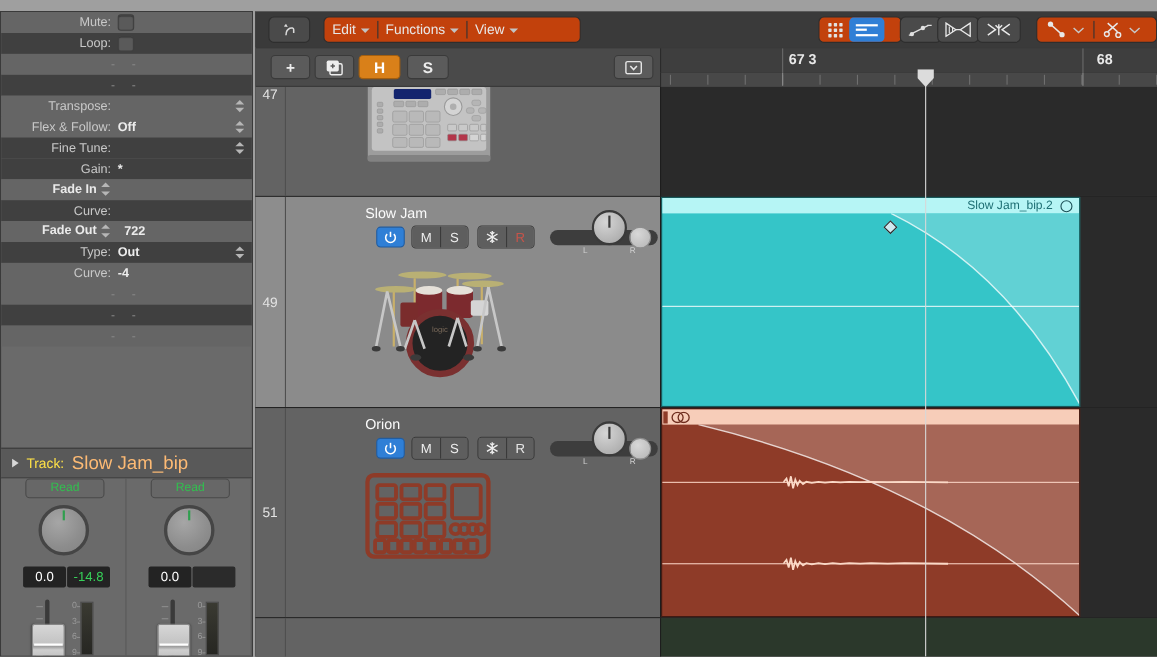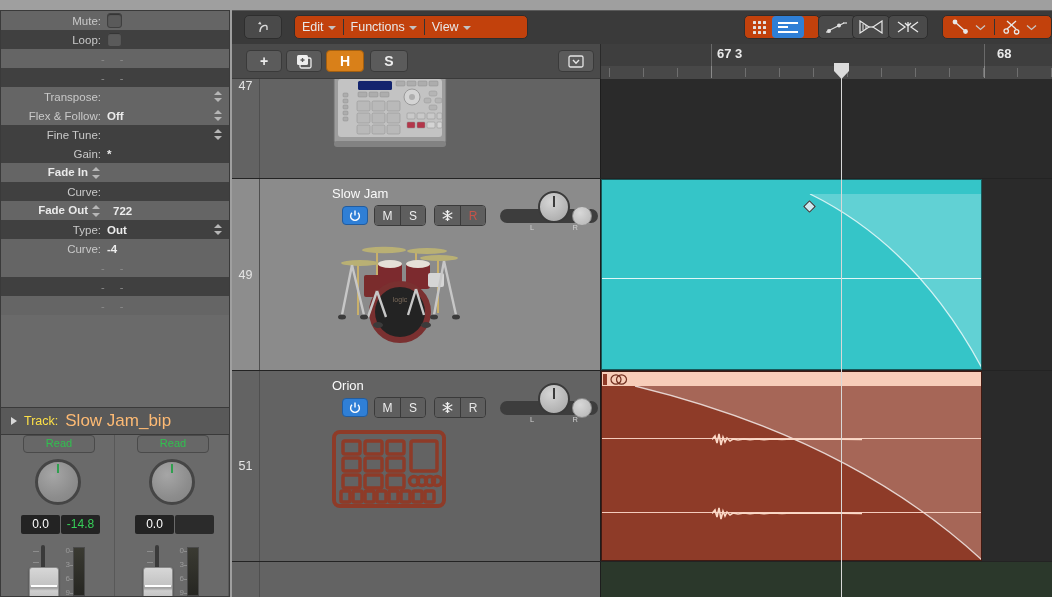--- a/index.html
+++ b/index.html
@@ -619,20 +619,24 @@
                   <ellipse cx="34" cy="78" rx="4" ry="2.5"></ellipse>
                   <ellipse cx="104" cy="78" rx="4" ry="2.5"></ellipse>
                   <ellipse cx="126" cy="78" rx="4" ry="2.5"></ellipse>
                   <ellipse cx="48" cy="86" rx="5" ry="3"></ellipse>
                   <ellipse cx="96" cy="86" rx="5" ry="3"></ellipse>
                 </g>
               </svg></div>
           </div>
           <div class="lane" style="background: rgb(42, 42, 42);">
             <div class="region" style="background: rgb(53, 197, 200); left: 0px; width: 381px;">
+              <div class="rgtitle" style="background: rgb(182, 245, 245);">
+                <span style="color:#1e6f74">Slow Jam_bip.2</span>
+                <span class="seldot"></span>
+              </div>
               <svg width="381" height="176" style="position: absolute; left: 0px; top: 14px;">
                 <path d="M 208 0 Q 315.26 52.8 381 176 L 381 0 Z" fill="rgba(255,255,255,0.22)"></path>
                 <path d="M 208 0 Q 315.26 52.8 381 176" fill="none" stroke="rgba(255,255,255,0.75)" stroke-width="1.3"></path>
               </svg>
               <div class="ctrline" style="top: 98px; background: rgba(255, 255, 255, 0.85);"></div>
             </div>
             <div class="fadehandle" style="left: 203px; top: 22px;">
               <i></i>
             </div>
           </div>

